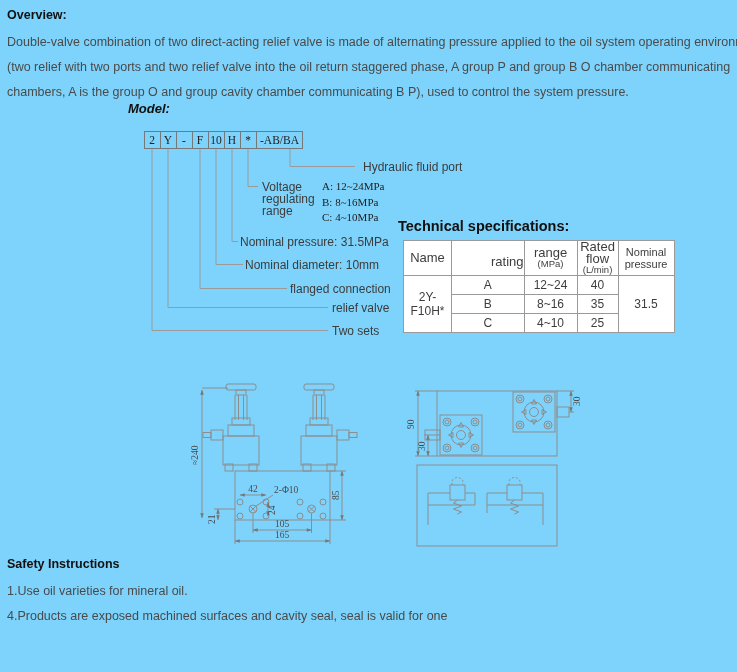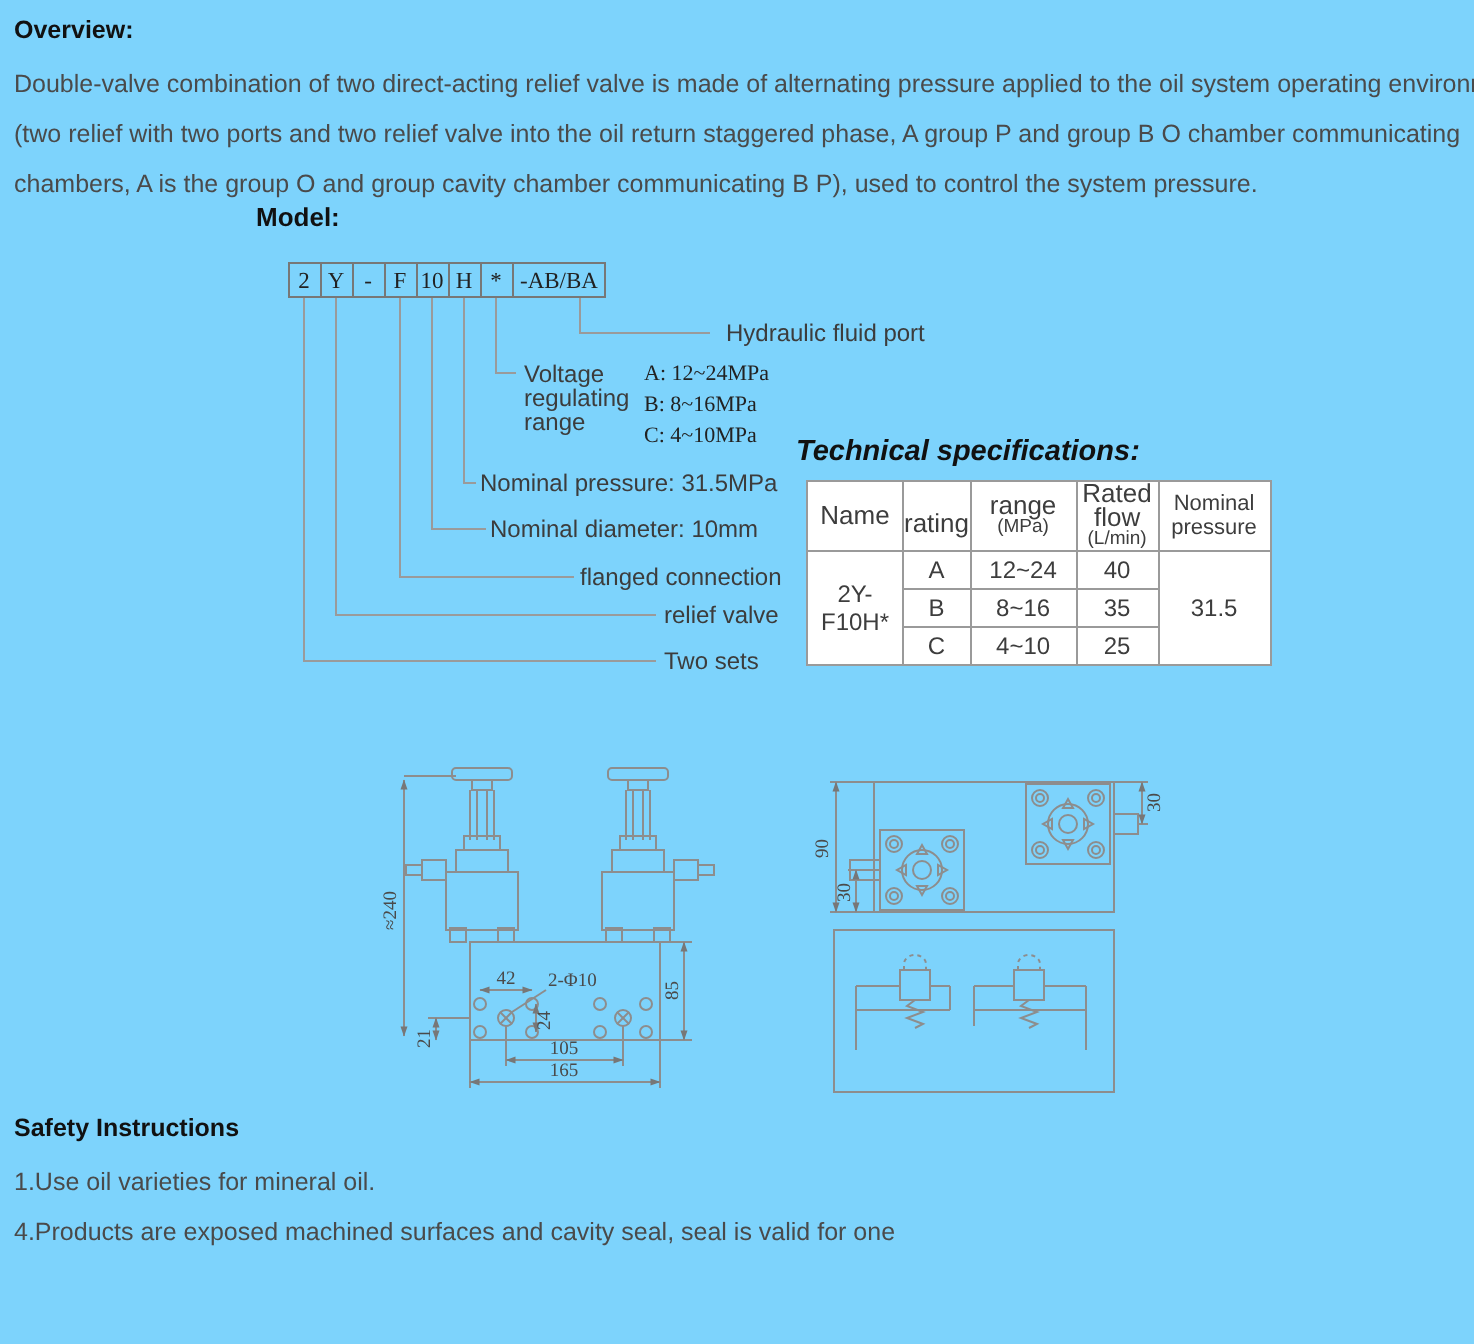--- a/index.html
+++ b/index.html
@@ -36,21 +36,21 @@
 
 <div id="page">
 
   <div class="abs h-bold" style="left:7px;top:8px;">Overview:</div>
   <div class="abs body-text" style="left:7px;top:30px;">
     <div>Double-valve combination of two direct-acting relief valve is made of alternating pressure applied to the oil system operating environment</div>
     <div>(two relief with two ports and two relief valve into the oil return staggered phase, A group P and group B O chamber communicating</div>
     <div>chambers, A is the group O and group cavity chamber communicating B P), used to control the system pressure.</div>
   </div>
 
-  <div class="abs h-bold" style="left:128px;top:101px;font-size:13px;">Model:</div>
+  <div class="abs h-bold" style="left:128px;top:101px;font-size:13px;font-style:italic;">Model:</div>
 
   <svg class="abs" style="left:130px;top:125px;" width="360" height="220" viewBox="0 0 360 220">
 
     <g stroke="#777" fill="none" stroke-width="1">
       <rect x="14.5" y="6.5" width="158" height="17"></rect>
       <line x1="30.5" y1="6.5" x2="30.5" y2="23.5"></line>
       <line x1="46.5" y1="6.5" x2="46.5" y2="23.5"></line>
       <line x1="62.5" y1="6.5" x2="62.5" y2="23.5"></line>
       <line x1="78.5" y1="6.5" x2="78.5" y2="23.5"></line>
       <line x1="94.5" y1="6.5" x2="94.5" y2="23.5"></line>
@@ -85,29 +85,29 @@
     <text class="opt-txt" x="192" y="65">A: 12~24MPa</text>
     <text class="opt-txt" x="192" y="80.5">B: 8~16MPa</text>
     <text class="opt-txt" x="192" y="96">C: 4~10MPa</text>
     <text class="lbl" x="110" y="120.5">Nominal pressure: 31.5MPa</text>
     <text class="lbl" x="115" y="143.5">Nominal diameter: 10mm</text>
     <text class="lbl" x="160" y="167.5">flanged connection</text>
     <text class="lbl" x="202" y="186.5">relief valve</text>
     <text class="lbl" x="202" y="209.5">Two sets</text>
   </svg>
 
-  <div class="abs h-bold" style="left:398px;top:218px;font-size:14.5px;font-style:italic;">Technical specifications:</div>
+  <div class="abs h-bold" style="left:398px;top:218px;font-size:14.5px;">Technical specifications:</div>
   <table class="spec abs" style="left:403px;top:240px;">
     <tbody>
         <tr class="hdr-row">
       <td class="c-name">
             <span class="hdr-main">Name</span>
           </td>
       <td class="c-rating">
-            <span class="hdr-main" style="margin-top:8px;">rating</span>
+            <span class="hdr-main" style="margin-top:8px;padding-left:39px;">rating</span>
           </td>
       <td class="c-range">
         <span class="hdr-main">range</span>
         <span class="hdr-sub">(MPa)</span>
       </td>
       <td class="c-flow">
         <span class="hdr-main">Rated</span>
         <span class="hdr-main">flow</span>
         <span class="hdr-sub">(L/min)</span>
       </td>

